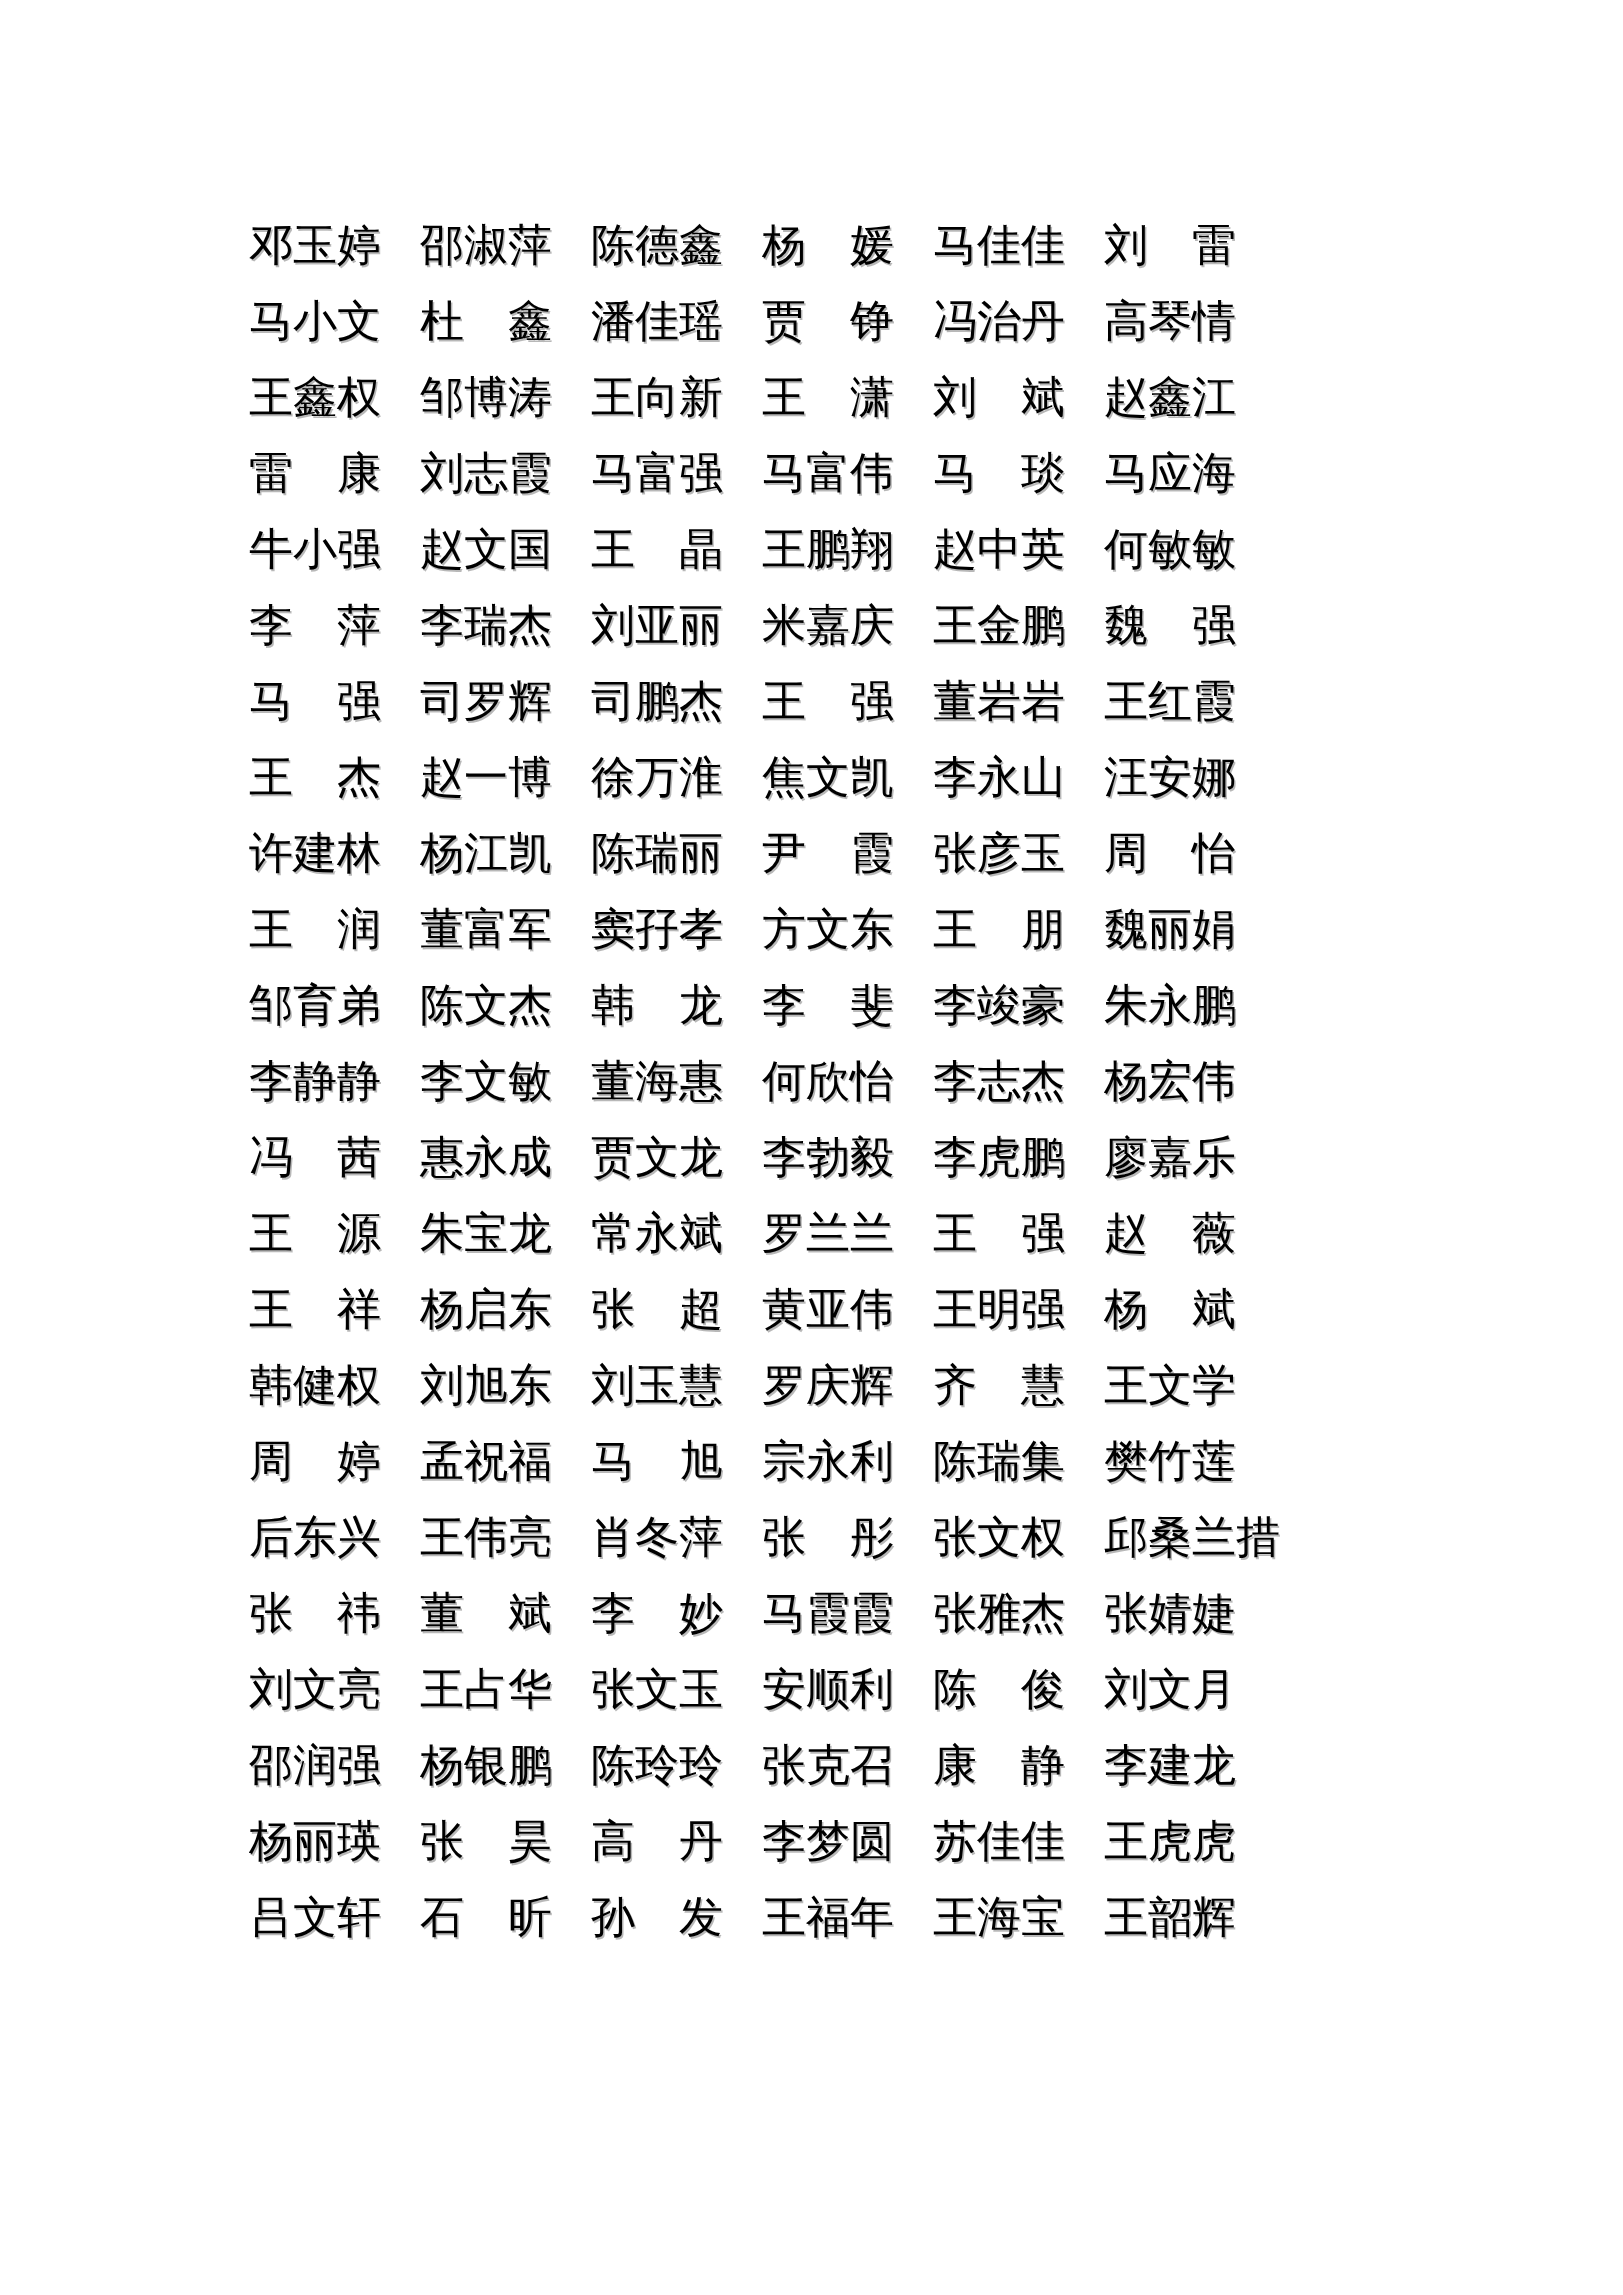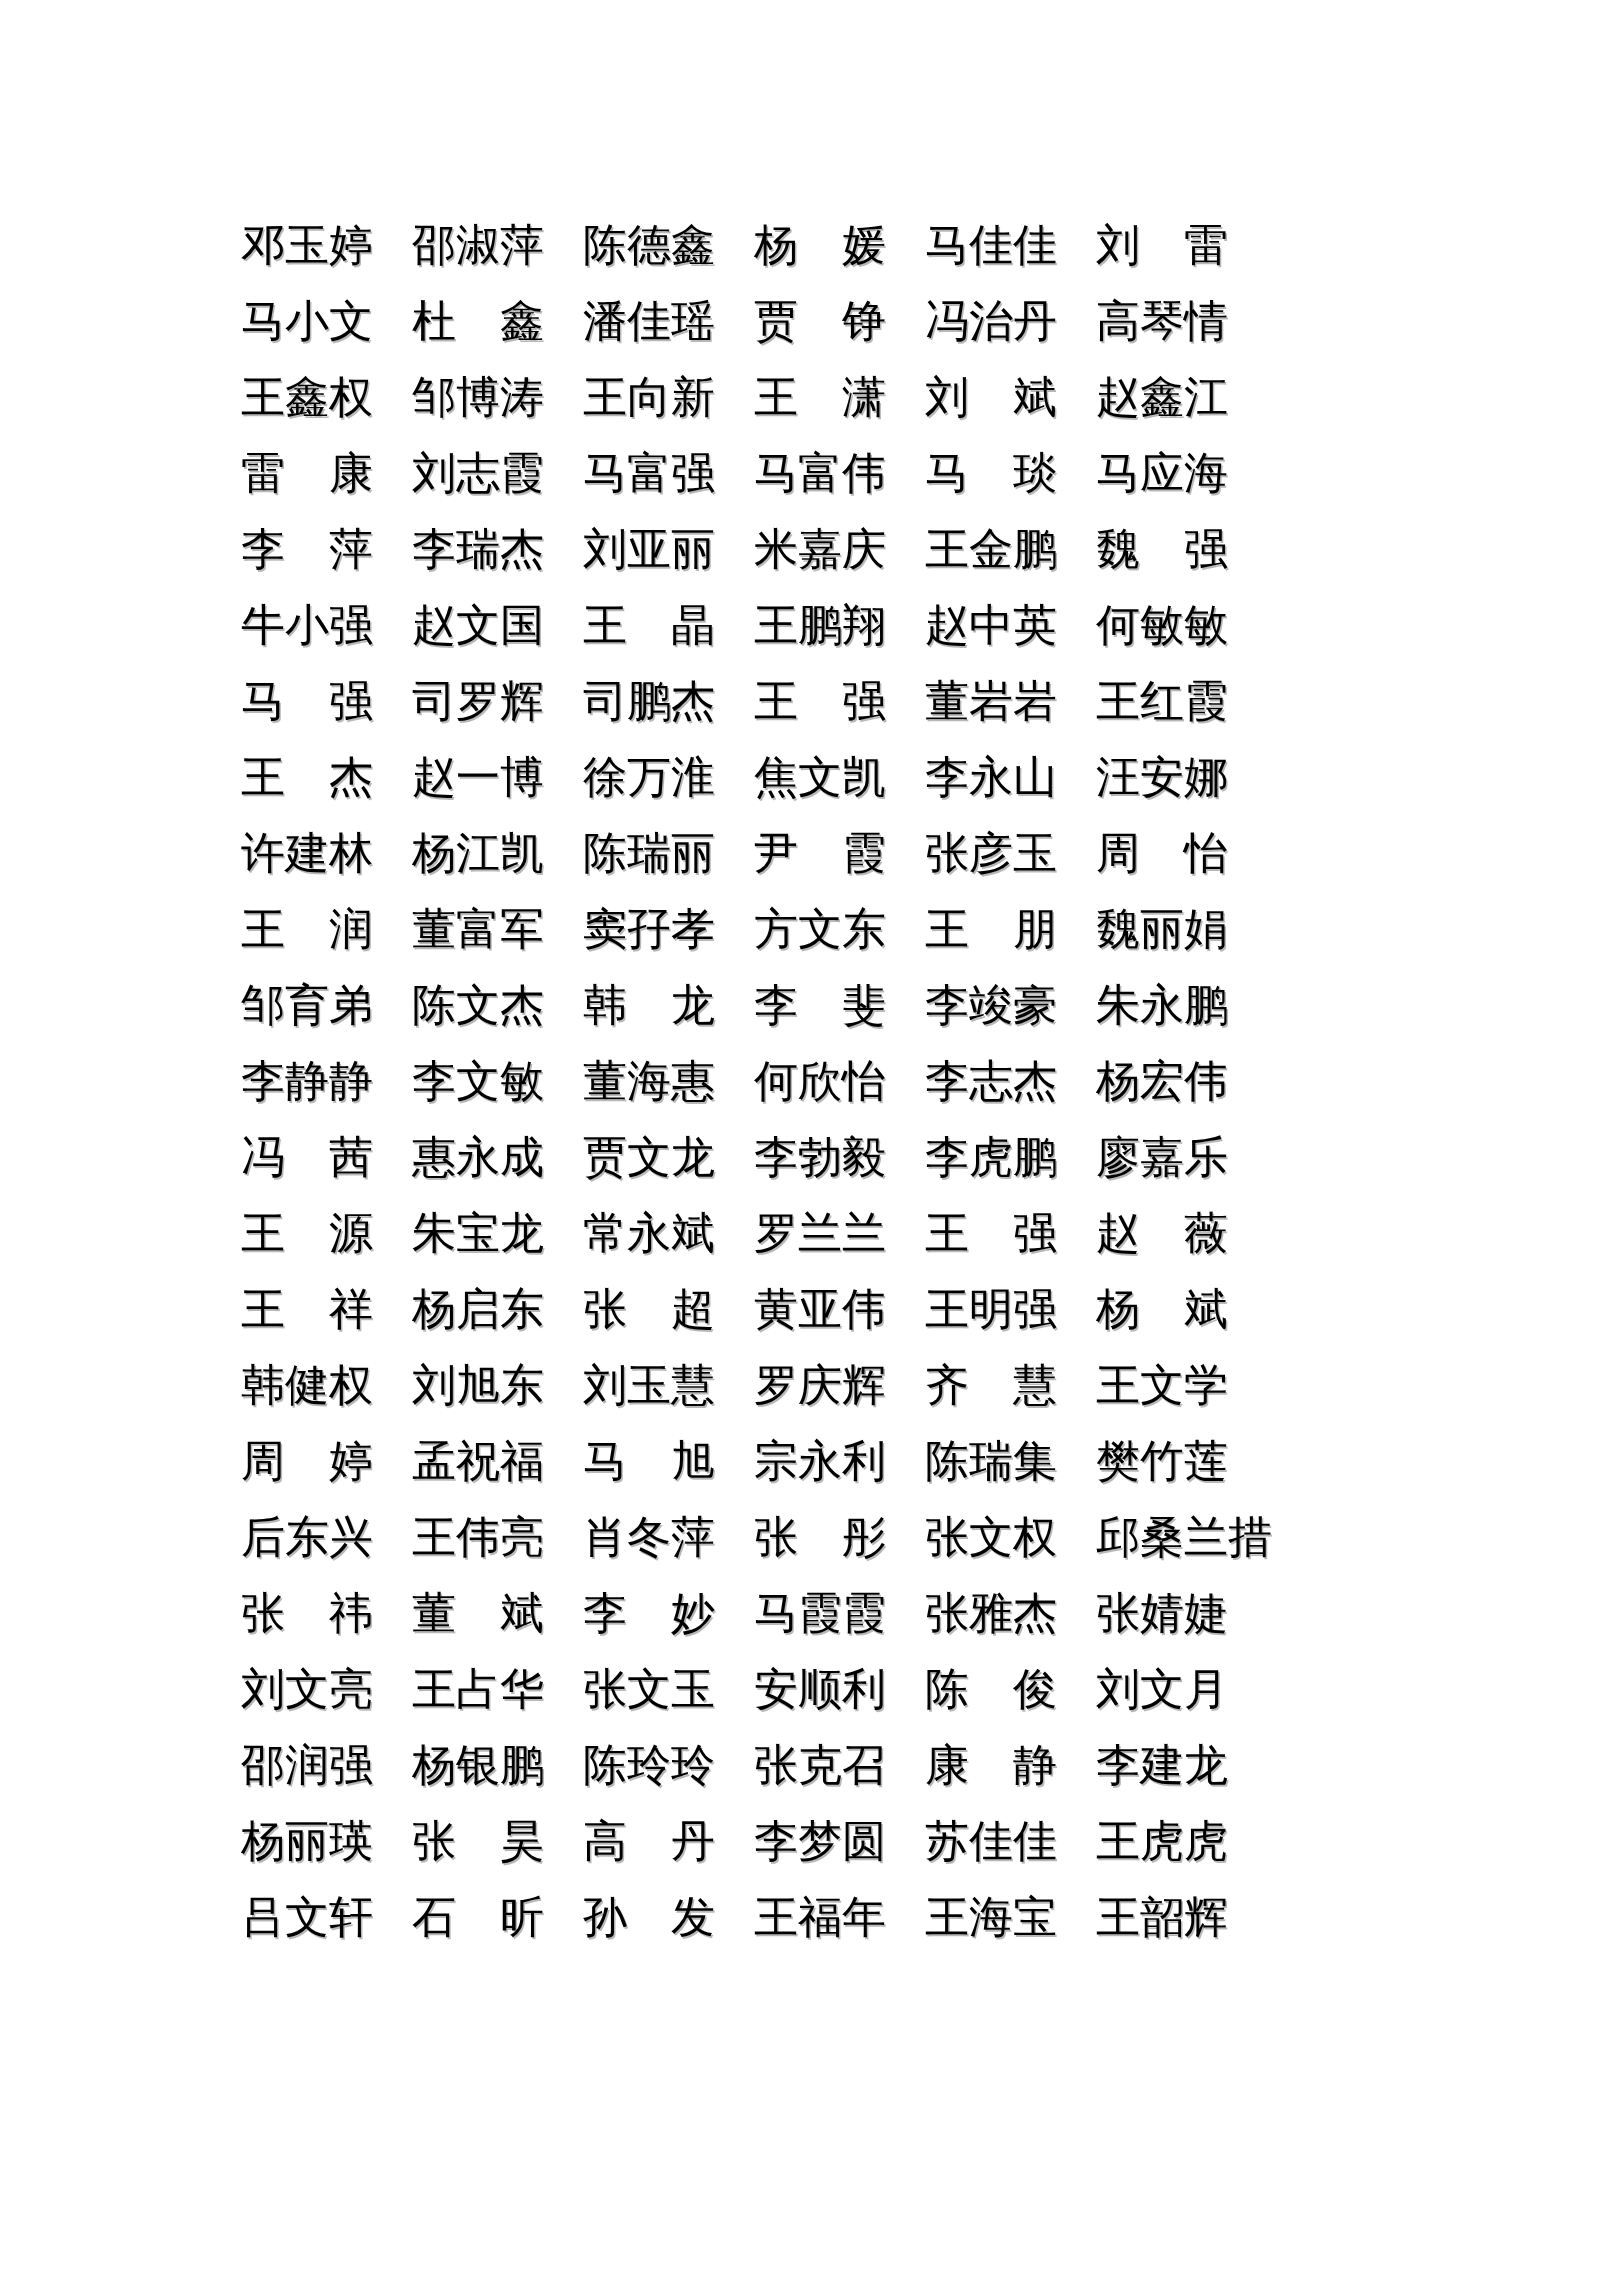--- a/index.html
+++ b/index.html
@@ -9,21 +9,21 @@
   }
   .page {
     position: relative;
     width: 1623px;
     height: 2295px;
     background: #ffffff;
     overflow: hidden;
   }
   .name-grid {
     position: absolute;
-    left: 241px;
+    left: 249px;
     top: 208px;
   }
   .name-row {
     display: grid;
     grid-template-columns: repeat(6, 171px);
     height: 76px;
     align-items: center;
   }
   .name-cell {
     font-family: "Liberation Serif", "DejaVu Serif", serif;
@@ -65,36 +65,36 @@
       </div>
       <div class="name-row">
         <div class="name-cell">雷　康</div>
         <div class="name-cell">刘志霞</div>
         <div class="name-cell">马富强</div>
         <div class="name-cell">马富伟</div>
         <div class="name-cell">马　琰</div>
         <div class="name-cell">马应海</div>
       </div>
       <div class="name-row">
+        <div class="name-cell">牛小强</div>
+        <div class="name-cell">赵文国</div>
+        <div class="name-cell">王　晶</div>
+        <div class="name-cell">王鹏翔</div>
+        <div class="name-cell">赵中英</div>
+        <div class="name-cell">何敏敏</div>
+      </div>
+      <div class="name-row">
         <div class="name-cell">李　萍</div>
         <div class="name-cell">李瑞杰</div>
         <div class="name-cell">刘亚丽</div>
         <div class="name-cell">米嘉庆</div>
         <div class="name-cell">王金鹏</div>
         <div class="name-cell">魏　强</div>
       </div>
       <div class="name-row">
-        <div class="name-cell">牛小强</div>
-        <div class="name-cell">赵文国</div>
-        <div class="name-cell">王　晶</div>
-        <div class="name-cell">王鹏翔</div>
-        <div class="name-cell">赵中英</div>
-        <div class="name-cell">何敏敏</div>
-      </div>
-      <div class="name-row">
         <div class="name-cell">马　强</div>
         <div class="name-cell">司罗辉</div>
         <div class="name-cell">司鹏杰</div>
         <div class="name-cell">王　强</div>
         <div class="name-cell">董岩岩</div>
         <div class="name-cell">王红霞</div>
       </div>
       <div class="name-row">
         <div class="name-cell">王　杰</div>
         <div class="name-cell">赵一博</div>

